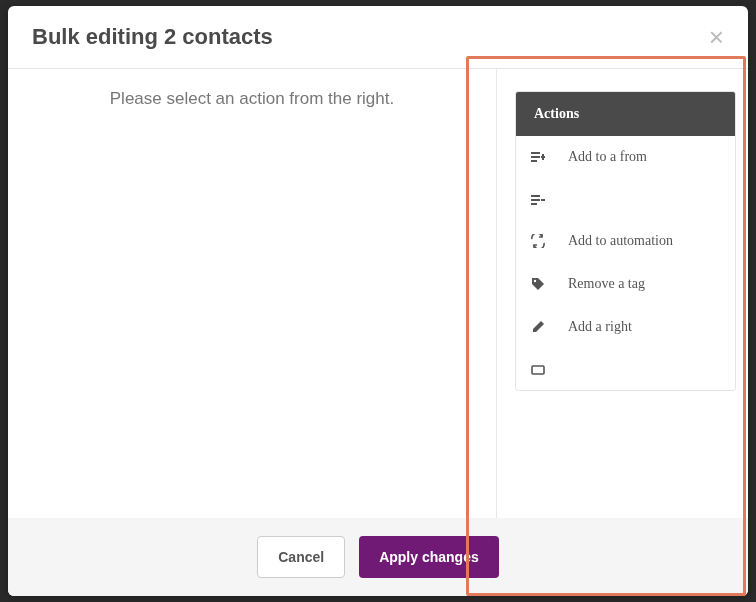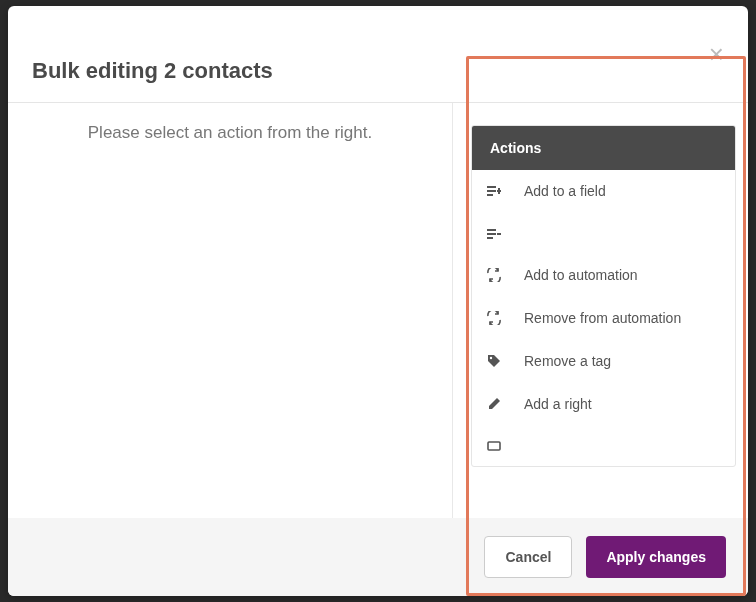--- a/index.html
+++ b/index.html
@@ -28,21 +28,20 @@
       padding: 18px 24px 18px 24px;
       border-bottom: 1px solid #e5e5e5;
       display: flex;
       align-items: center;
       justify-content: space-between;
     }
     .modal-title {
       font-size: 22px;
       font-weight: 600;
       color: #4a4a4a;
-      margin-top: 34px;
     }
     .close-btn {
       font-size: 26px;
       color: #bbb;
       cursor: pointer;
       line-height: 1;
       font-weight: 300;
     }
     .modal-body {
       flex: 1;
@@ -54,25 +53,26 @@
       display: flex;
       align-items: flex-start;
       justify-content: center;
       padding: 20px;
     }
     .main-placeholder {
       color: #777;
       font-size: 17px;
     }
     .sidebar {
-      width: 296px;
+      width: 252px;
       border-left: 1px solid #e8e8e8;
       display: flex;
       flex-direction: column;
       background: #fff;
+      font-family: Liberation Serif, serif;
     }
     .actions-panel {
       margin: 22px 12px 0 18px;
       border: 1px solid #e5e5e5;
       border-radius: 3px;
       overflow: hidden;
     }
     .actions-header {
       background: #4a4a4a;
       color: #fff;
@@ -97,21 +97,21 @@
       display: flex;
       align-items: center;
       justify-content: center;
     }
     .action-icon svg { display: block; }
     .action-label { flex: 1; line-height: 1.35; }
     .modal-footer {
       background: #f5f5f5;
       padding: 18px 22px;
       display: flex;
-      justify-content: flex-end;
+      justify-content: center;
       gap: 14px;
     }
     .btn {
       padding: 12px 20px;
       border-radius: 4px;
       font-size: 14px;
       font-weight: 600;
       cursor: pointer;
       border: none;
     }
@@ -158,21 +158,21 @@
         <div class="action-item">
           <span class="action-icon">
             <svg width="14" height="12" viewBox="0 0 14 12" fill="#555">
                 <rect x="0" y="1" width="9" height="2"></rect>
                 <rect x="0" y="5" width="9" height="2"></rect>
                 <rect x="0" y="9" width="6" height="2"></rect>
                 <rect x="10" y="5" width="4" height="2"></rect>
                 <rect x="11" y="3" width="2" height="6"></rect>
               </svg>
           </span>
-          <span class="action-label">Add to a field</span>
+          <span class="action-label">Add to a from</span>
         </div>
 
         <div class="action-item">
           <span class="action-icon">
             <svg width="14" height="12" viewBox="0 0 14 12" fill="#555">
                 <rect x="0" y="1" width="9" height="2"></rect>
                 <rect x="0" y="5" width="9" height="2"></rect>
                 <rect x="0" y="9" width="6" height="2"></rect>
                 <rect x="10" y="5" width="4" height="2"></rect>
               </svg>
@@ -184,31 +184,20 @@
             <svg width="14" height="14" viewBox="0 0 14 14" fill="none" stroke="#555" stroke-width="1.6">
                 <path d="M1 5 A5 5 0 0 1 11 3"></path>
                 <path d="M13 9 A5 5 0 0 1 3 11"></path>
                 <path d="M11 0 L11 3 L8 3" fill="none"></path>
                 <path d="M3 14 L3 11 L6 11" fill="none"></path>
               </svg>
           </span>
           <span class="action-label">Add to automation</span>
         </div>
 
-        <div class="action-item">
-          <span class="action-icon">
-            <svg width="14" height="14" viewBox="0 0 14 14" fill="none" stroke="#555" stroke-width="1.6">
-                <path d="M1 5 A5 5 0 0 1 11 3"></path>
-                <path d="M13 9 A5 5 0 0 1 3 11"></path>
-                <path d="M11 0 L11 3 L8 3" fill="none"></path>
-                <path d="M3 14 L3 11 L6 11" fill="none"></path>
-              </svg>
-          </span>
-          <span class="action-label">Remove from automation</span>
-        </div>
 
 
         <div class="action-item">
           <span class="action-icon">
             <svg width="14" height="14" viewBox="0 0 14 14" fill="#555">
                 <path d="M1 1 L7 1 L13 7 L7 13 L1 7 Z"></path>
                 <circle cx="4" cy="4" r="1.2" fill="#fff"></circle>
               </svg>
           </span>
           <span class="action-label">Remove a tag</span>

